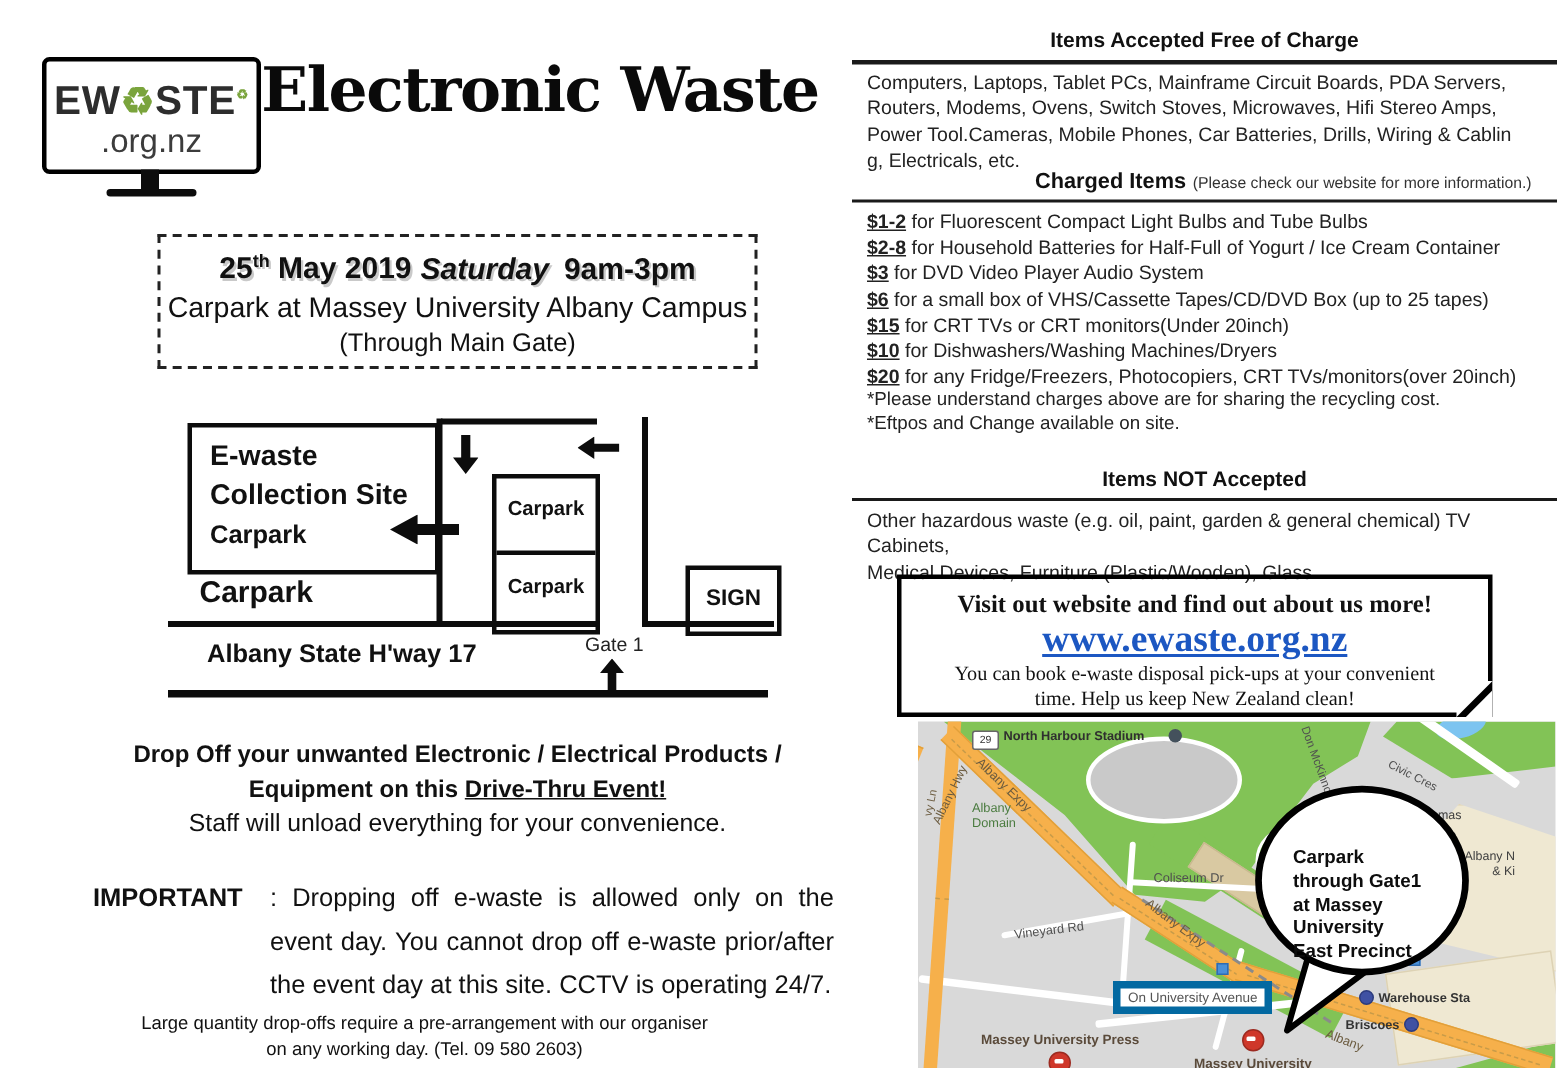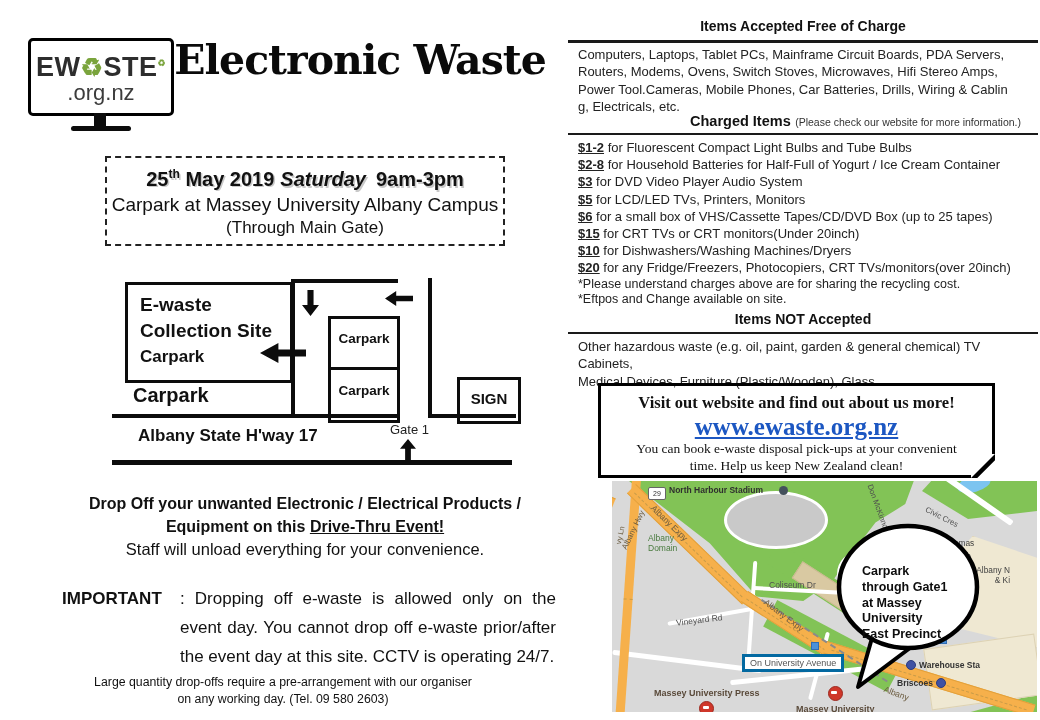--- a/index.html
+++ b/index.html
@@ -84,21 +84,21 @@
   #map .poi{color:#3f3f3f;}
   #map .poi-b{font-weight:bold;color:#333;display:flex;align-items:center;gap:3px;}
   #map .massey{font-weight:bold;color:#5a4a3a;font-size:9px;display:flex;align-items:center;gap:3px;flex-direction:column;}
   .red-ic{width:13px;height:13px;border-radius:50%;background:#cf372a;border:1.5px solid #9c2a20;position:relative;flex:none;}
   .red-ic::after{content:"";position:absolute;left:2.5px;top:3.5px;width:6px;height:3.5px;background:#fff;border-radius:1px;}
   .blue-ic{width:8px;height:8px;border-radius:50%;background:#3f51a3;border:1px solid #2c3b7e;flex:none;}
   .blue-sq{position:absolute;width:6px;height:6px;background:#4a90d9;border:1px solid #2f6cb3;z-index:4;}
   .dark-ic{width:9px;height:9px;border-radius:50%;background:#44515c;flex:none;}
   #shield29{position:absolute;left:36px;top:6px;width:16px;height:11px;background:#fff;border:1px solid #666;
     border-radius:2px;font-size:7px;text-align:center;line-height:11px;color:#333;z-index:5;}
-  #on-univ{position:absolute;left:130px;top:173px;background:#fff;border:3px solid #0369a1;padding:1px 5px;
+  #on-univ{position:absolute;left:130px;top:173px;background:#fff;border:5px solid #0369a1;padding:1px 5px;
     font-size:9px;color:#555;z-index:5;white-space:nowrap;}
   #bubble-text{position:absolute;left:250px;top:83px;width:120px;font-size:12.5px;font-weight:bold;
     line-height:15.8px;white-space:pre-line;z-index:7;color:#0d0d0d;}
 </style>
 </head>
 <body>
 
 <div id="page">
 
   <div class="abs" id="logo-monitor">
@@ -166,21 +166,20 @@
 Power Tool.Cameras, Mobile Phones, Car Batteries, Drills, Wiring &amp; Cablin
 g, Electricals, etc.</div>
 
   <div class="abs" id="charged-heading"><span class="ch">Charged Items</span> <span class="chn">(Please check our website for more information.)</span></div>
   <div class="hline" style="left:568px;top:133px;width:470px;"></div>
 
   <div class="abs" id="charged-list">
     <div class="row"><span class="price">$1-2</span><span> for Fluorescent Compact Light Bulbs and Tube Bulbs</span></div>
     <div class="row"><span class="price">$2-8</span><span> for Household Batteries for Half-Full of Yogurt / Ice Cream Container</span></div>
     <div class="row"><span class="price">$3</span><span> for DVD Video Player Audio System</span></div>
-    <div class="row"><span class="price">$5</span><span> for LCD/LED TVs, Printers, Monitors</span></div>
     <div class="row"><span class="price">$6</span><span> for a small box of VHS/Cassette Tapes/CD/DVD Box (up to 25 tapes)</span></div>
     <div class="row"><span class="price">$15</span><span> for CRT TVs or CRT monitors(Under 20inch)</span></div>
     <div class="row"><span class="price">$10</span><span> for Dishwashers/Washing Machines/Dryers</span></div>
     <div class="row"><span class="price">$20</span><span> for any Fridge/Freezers, Photocopiers, CRT TVs/monitors(over 20inch)</span></div>
     <div class="note">*Please understand charges above are for sharing the recycling cost.</div>
     <div class="note">*Eftpos and Change available on site.</div>
   </div>
 
   <div class="abs rc-head" style="top:311px;">Items NOT Accepted</div>
   <div class="hline" style="left:568px;top:332px;width:470px;"></div>

